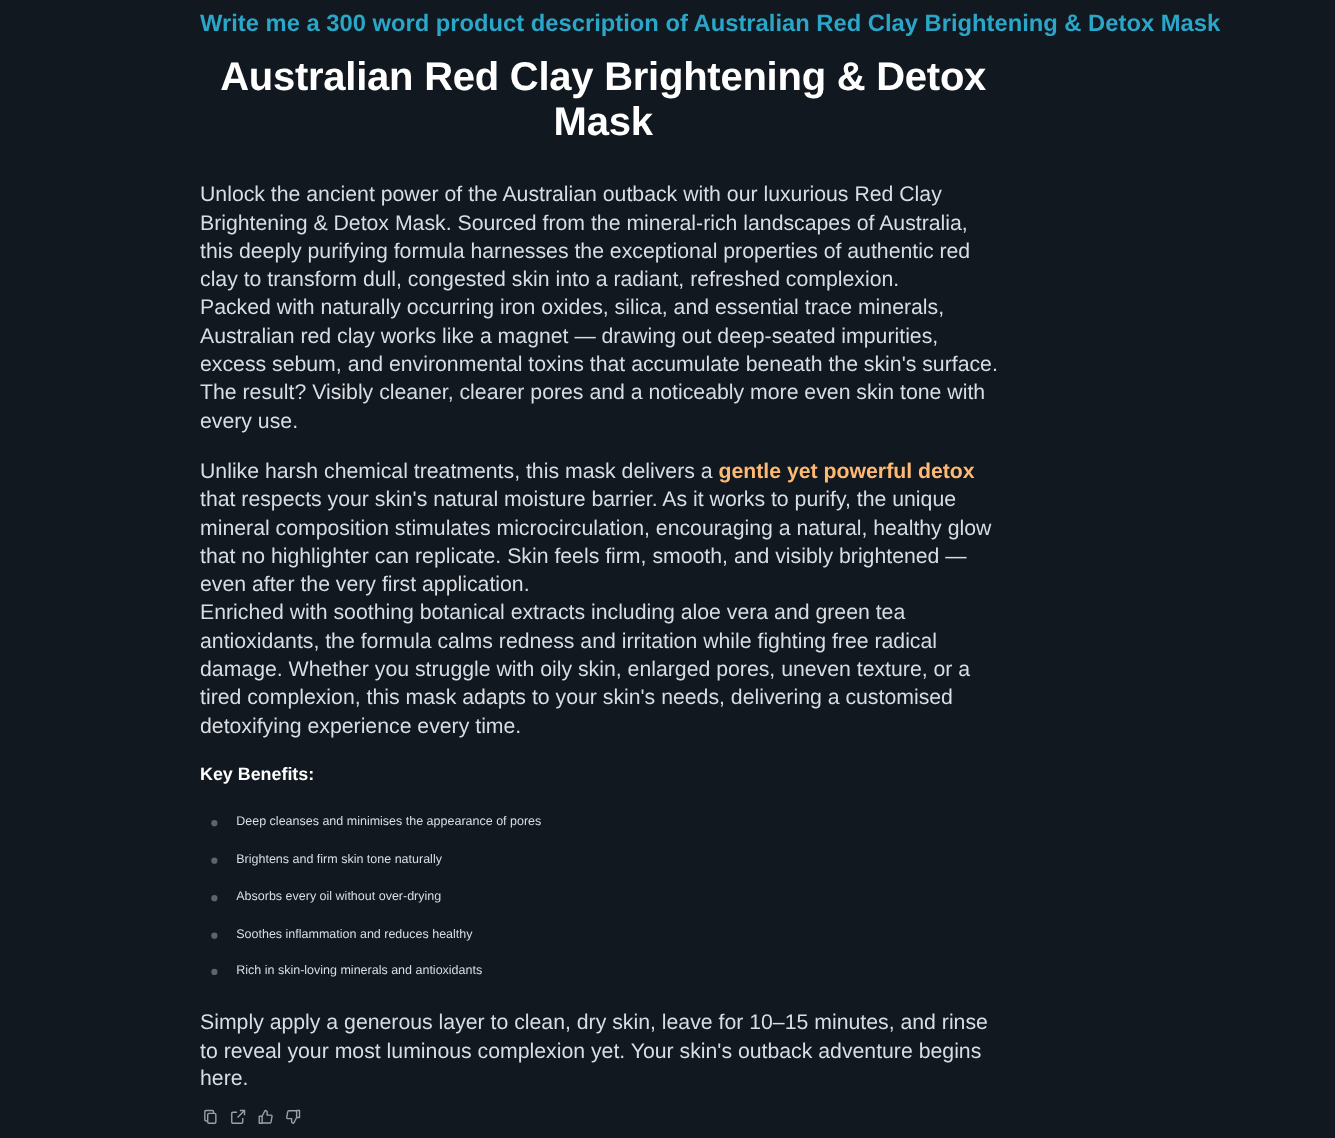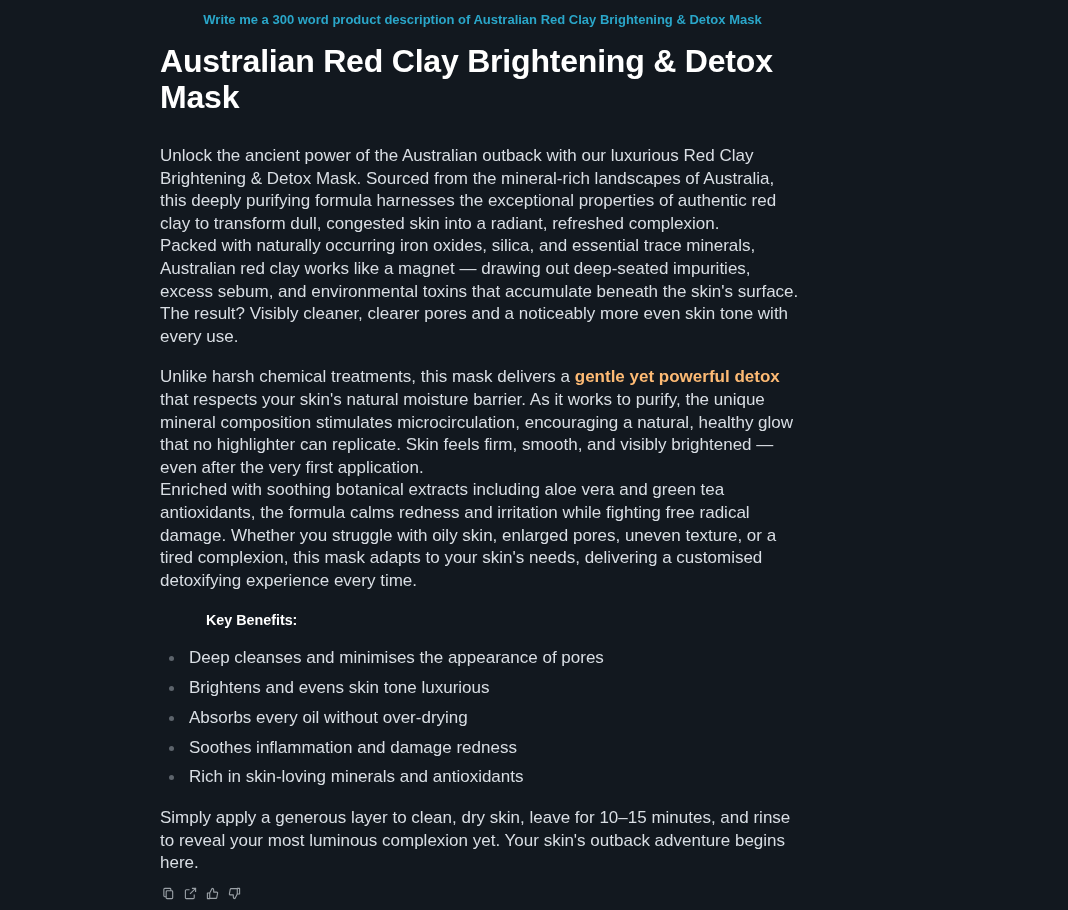--- a/index.html
+++ b/index.html
@@ -13,61 +13,60 @@
       font-family: "Liberation Sans", "DejaVu Sans", sans-serif;
       color: #d9dee4;
     }
     .content {
       position: absolute;
       left: 160px;
       top: 10px;
       width: 645px;
     }
     .prompt {
-      font-size: 13px;
+      font-size: 19px;
       font-weight: 700;
       color: #2aa6c9;
       line-height: 20px;
       white-space: nowrap;
-      text-align: center;
     }
     .title {
       margin-top: 13px;
       font-size: 32px;
       font-weight: 700;
       color: #ffffff;
       line-height: 36px;
       letter-spacing: -0.2px;
+      text-align: center;
     }
     .para {
       font-size: 17px;
       line-height: 22.6px;
       color: #d9dee4;
     }
     .p1 { margin-top: 30px; }
     .p2 { margin-top: 0; }
     .p3 { margin-top: 18px; }
     .p4 { }
     .para b { color: #fdba74; font-weight: 700; }
     .benefits-label {
       margin-top: 17px;
       font-size: 14.3px;
       font-weight: 700;
       color: #ffffff;
       line-height: 22px;
-      margin-left: 46px;
     }
     ul.benefits {
       list-style: none;
       margin-top: 17px;
     }
     ul.benefits li {
       position: relative;
       padding-left: 29px;
-      font-size: 17px;
+      font-size: 10px;
       line-height: 20px;
       height: 29.8px;
       color: #d9dee4;
     }
     ul.benefits li .bullet {
       position: absolute;
       left: 9px;
       top: 8px;
       width: 5px;
       height: 5px;
@@ -101,23 +100,23 @@
 
   <p class="para p1">Unlock the ancient power of the Australian outback with our luxurious Red Clay Brightening &amp; Detox Mask. Sourced from the mineral-rich landscapes of Australia, this deeply purifying formula harnesses the exceptional properties of authentic red clay to transform dull, congested skin into a radiant, refreshed complexion.</p>
   <p class="para p2">Packed with naturally occurring iron oxides, silica, and essential trace minerals, Australian red clay works like a magnet — drawing out deep-seated impurities, excess sebum, and environmental toxins that accumulate beneath the skin's surface. The result? Visibly cleaner, clearer pores and a noticeably more even skin tone with every use.</p>
   <p class="para p3"><span>Unlike harsh chemical treatments, this mask delivers a </span><b>gentle yet powerful detox</b><span> that respects your skin's natural moisture barrier. As it works to purify, the unique mineral composition stimulates microcirculation, encouraging a natural, healthy glow that no highlighter can replicate. Skin feels firm, smooth, and visibly brightened — even after the very first application.</span></p>
   <p class="para p4">Enriched with soothing botanical extracts including aloe vera and green tea antioxidants, the formula calms redness and irritation while fighting free radical damage. Whether you struggle with oily skin, enlarged pores, uneven texture, or a tired complexion, this mask adapts to your skin's needs, delivering a customised detoxifying experience every time.</p>
 
   <div class="benefits-label">Key Benefits:</div>
 
   <ul class="benefits">
     <li><span class="bullet"></span><span>Deep cleanses and minimises the appearance of pores</span></li>
-    <li><span class="bullet"></span><span>Brightens and evens skin tone luxurious</span></li>
+    <li><span class="bullet"></span><span>Brightens and firm skin tone naturally</span></li>
     <li><span class="bullet"></span><span>Absorbs every oil without over-drying</span></li>
-    <li><span class="bullet"></span><span>Soothes inflammation and damage redness</span></li>
+    <li><span class="bullet"></span><span>Soothes inflammation and reduces healthy</span></li>
     <li><span class="bullet"></span><span>Rich in skin-loving minerals and antioxidants</span></li>
   </ul>
 
   <p class="para p5">Simply apply a generous layer to clean, dry skin, leave for 10–15 minutes, and rinse to reveal your most luminous complexion yet. Your skin's outback adventure begins here.</p>
 
   <div class="actions">
     <div class="action-btn">
       <svg viewBox="0 0 14 14" fill="none" stroke="#9aa0a6" stroke-width="1.2">
         <rect x="4.5" y="4" width="7" height="8.5" rx="1"></rect>
         <path d="M4.5 10.5H3a1 1 0 0 1-1-1V2.5a1 1 0 0 1 1-1h5.5a1 1 0 0 1 1 1V4"></path>

